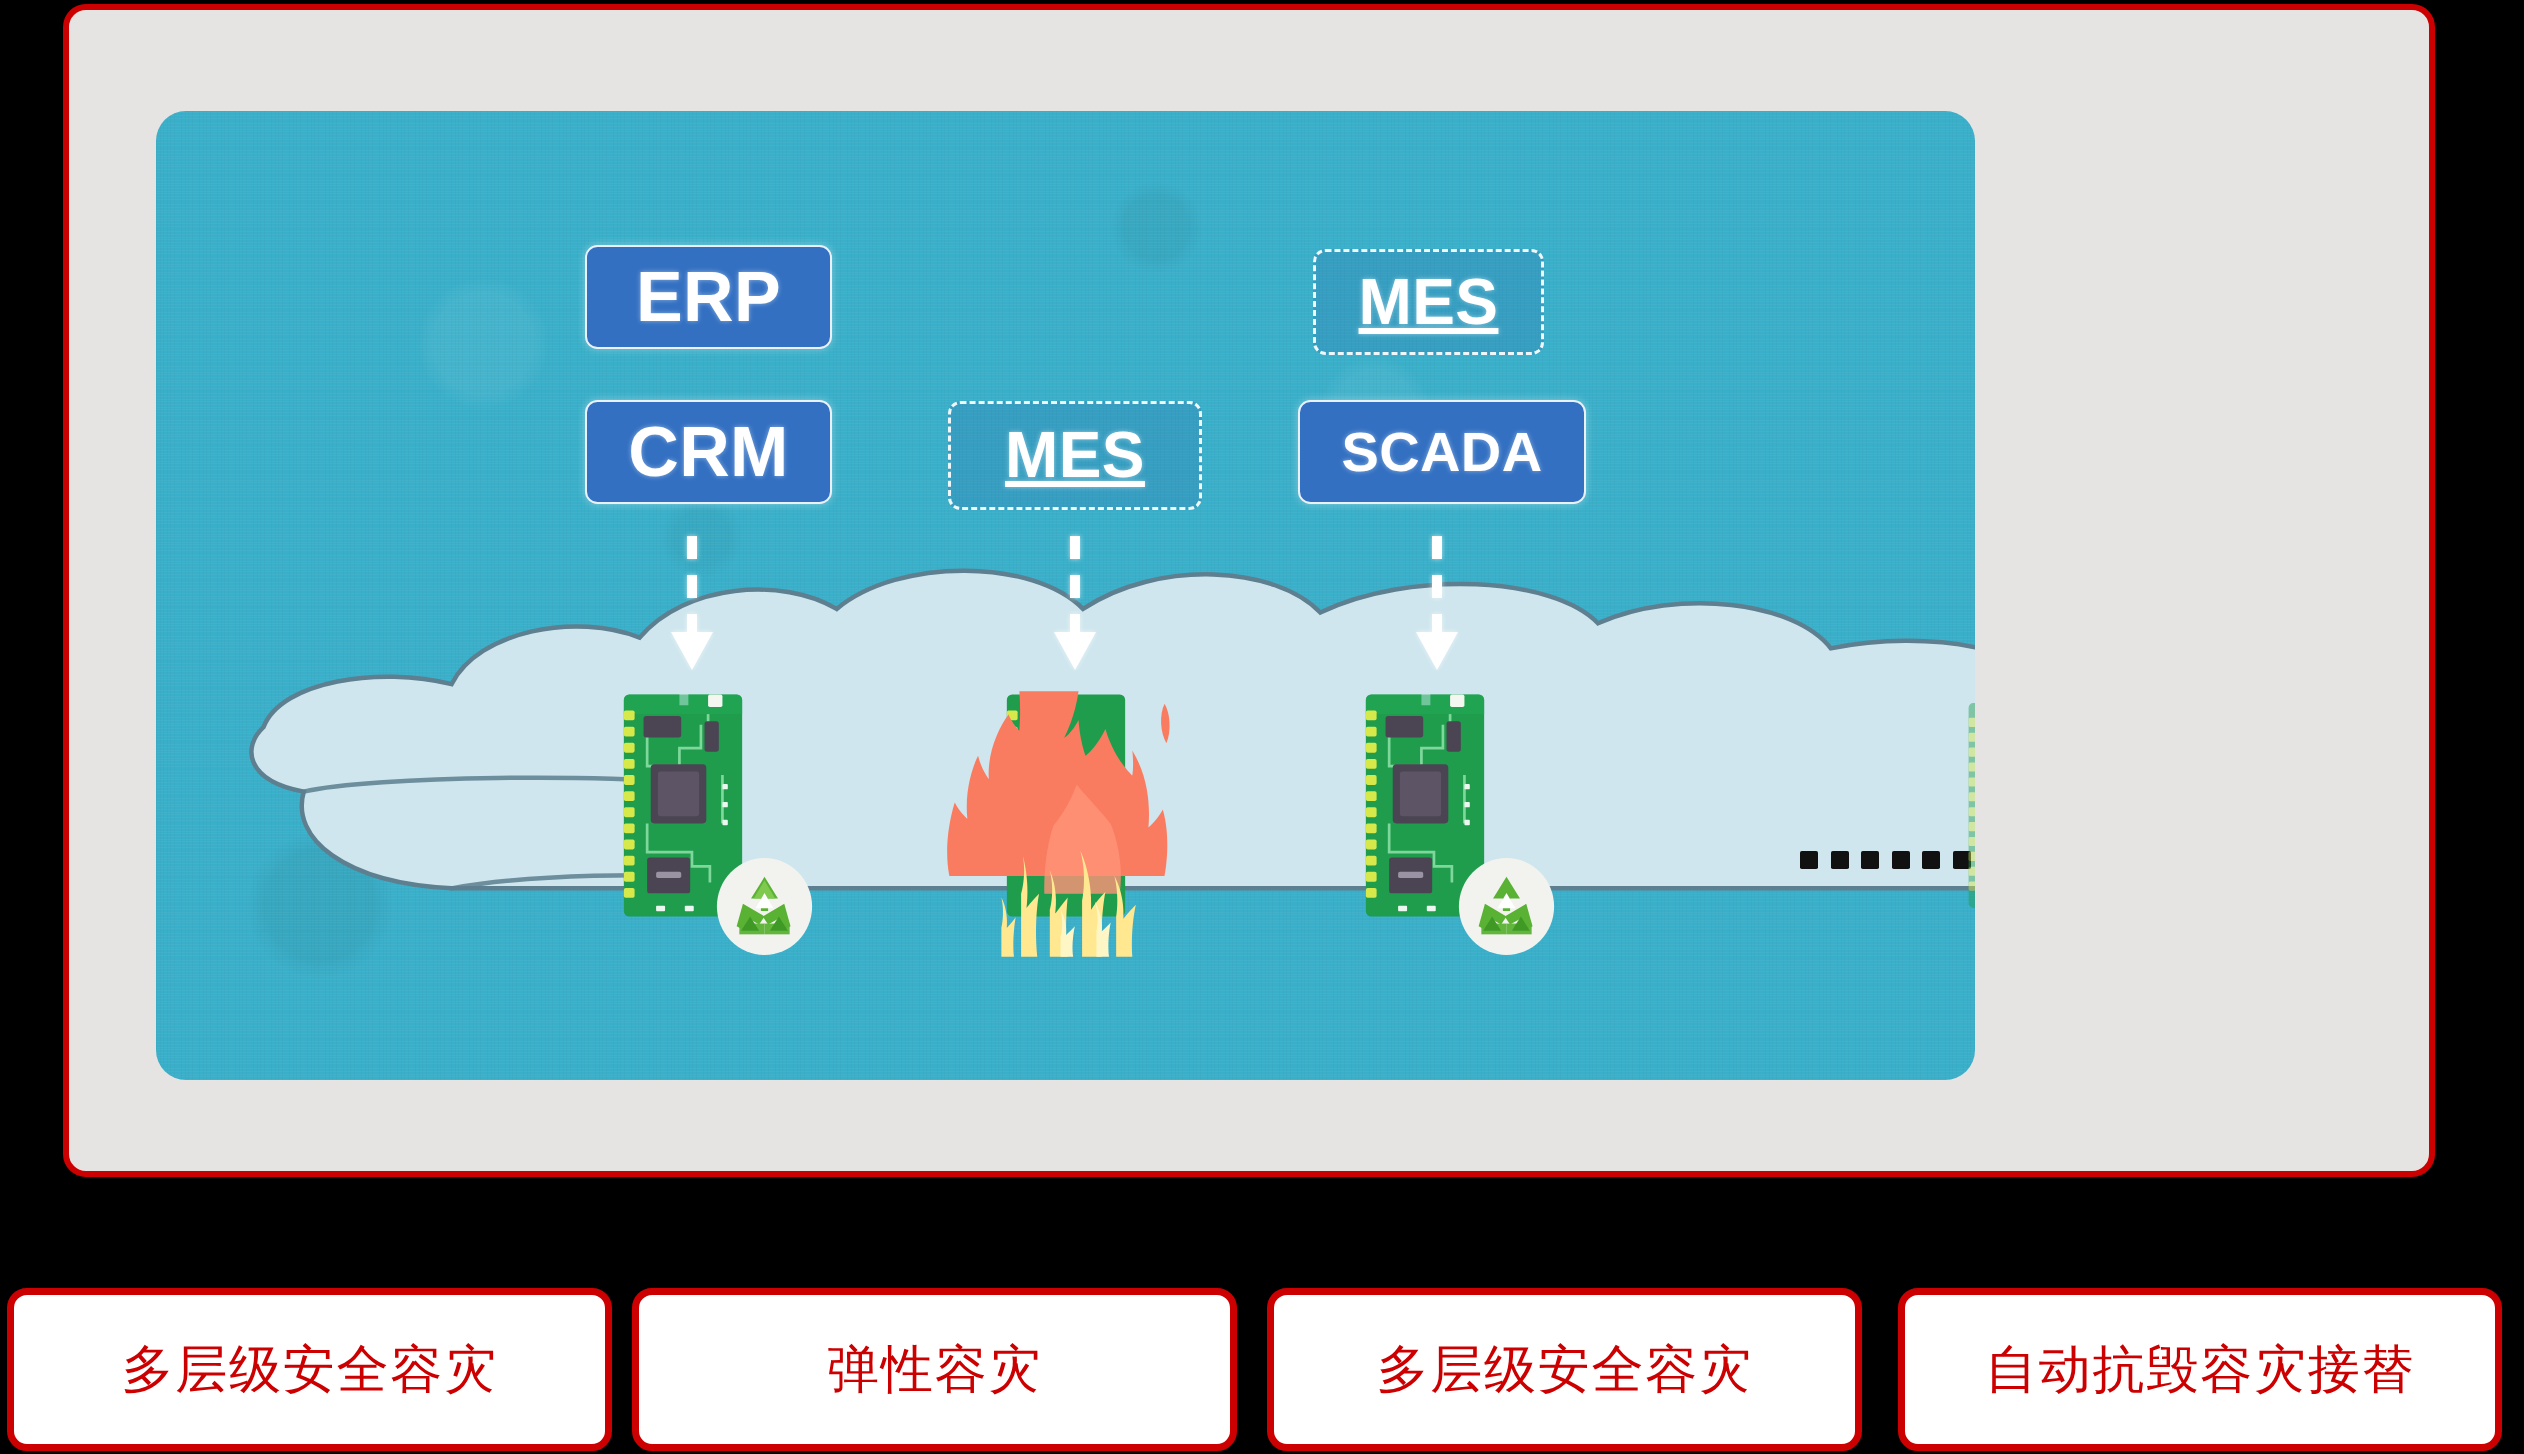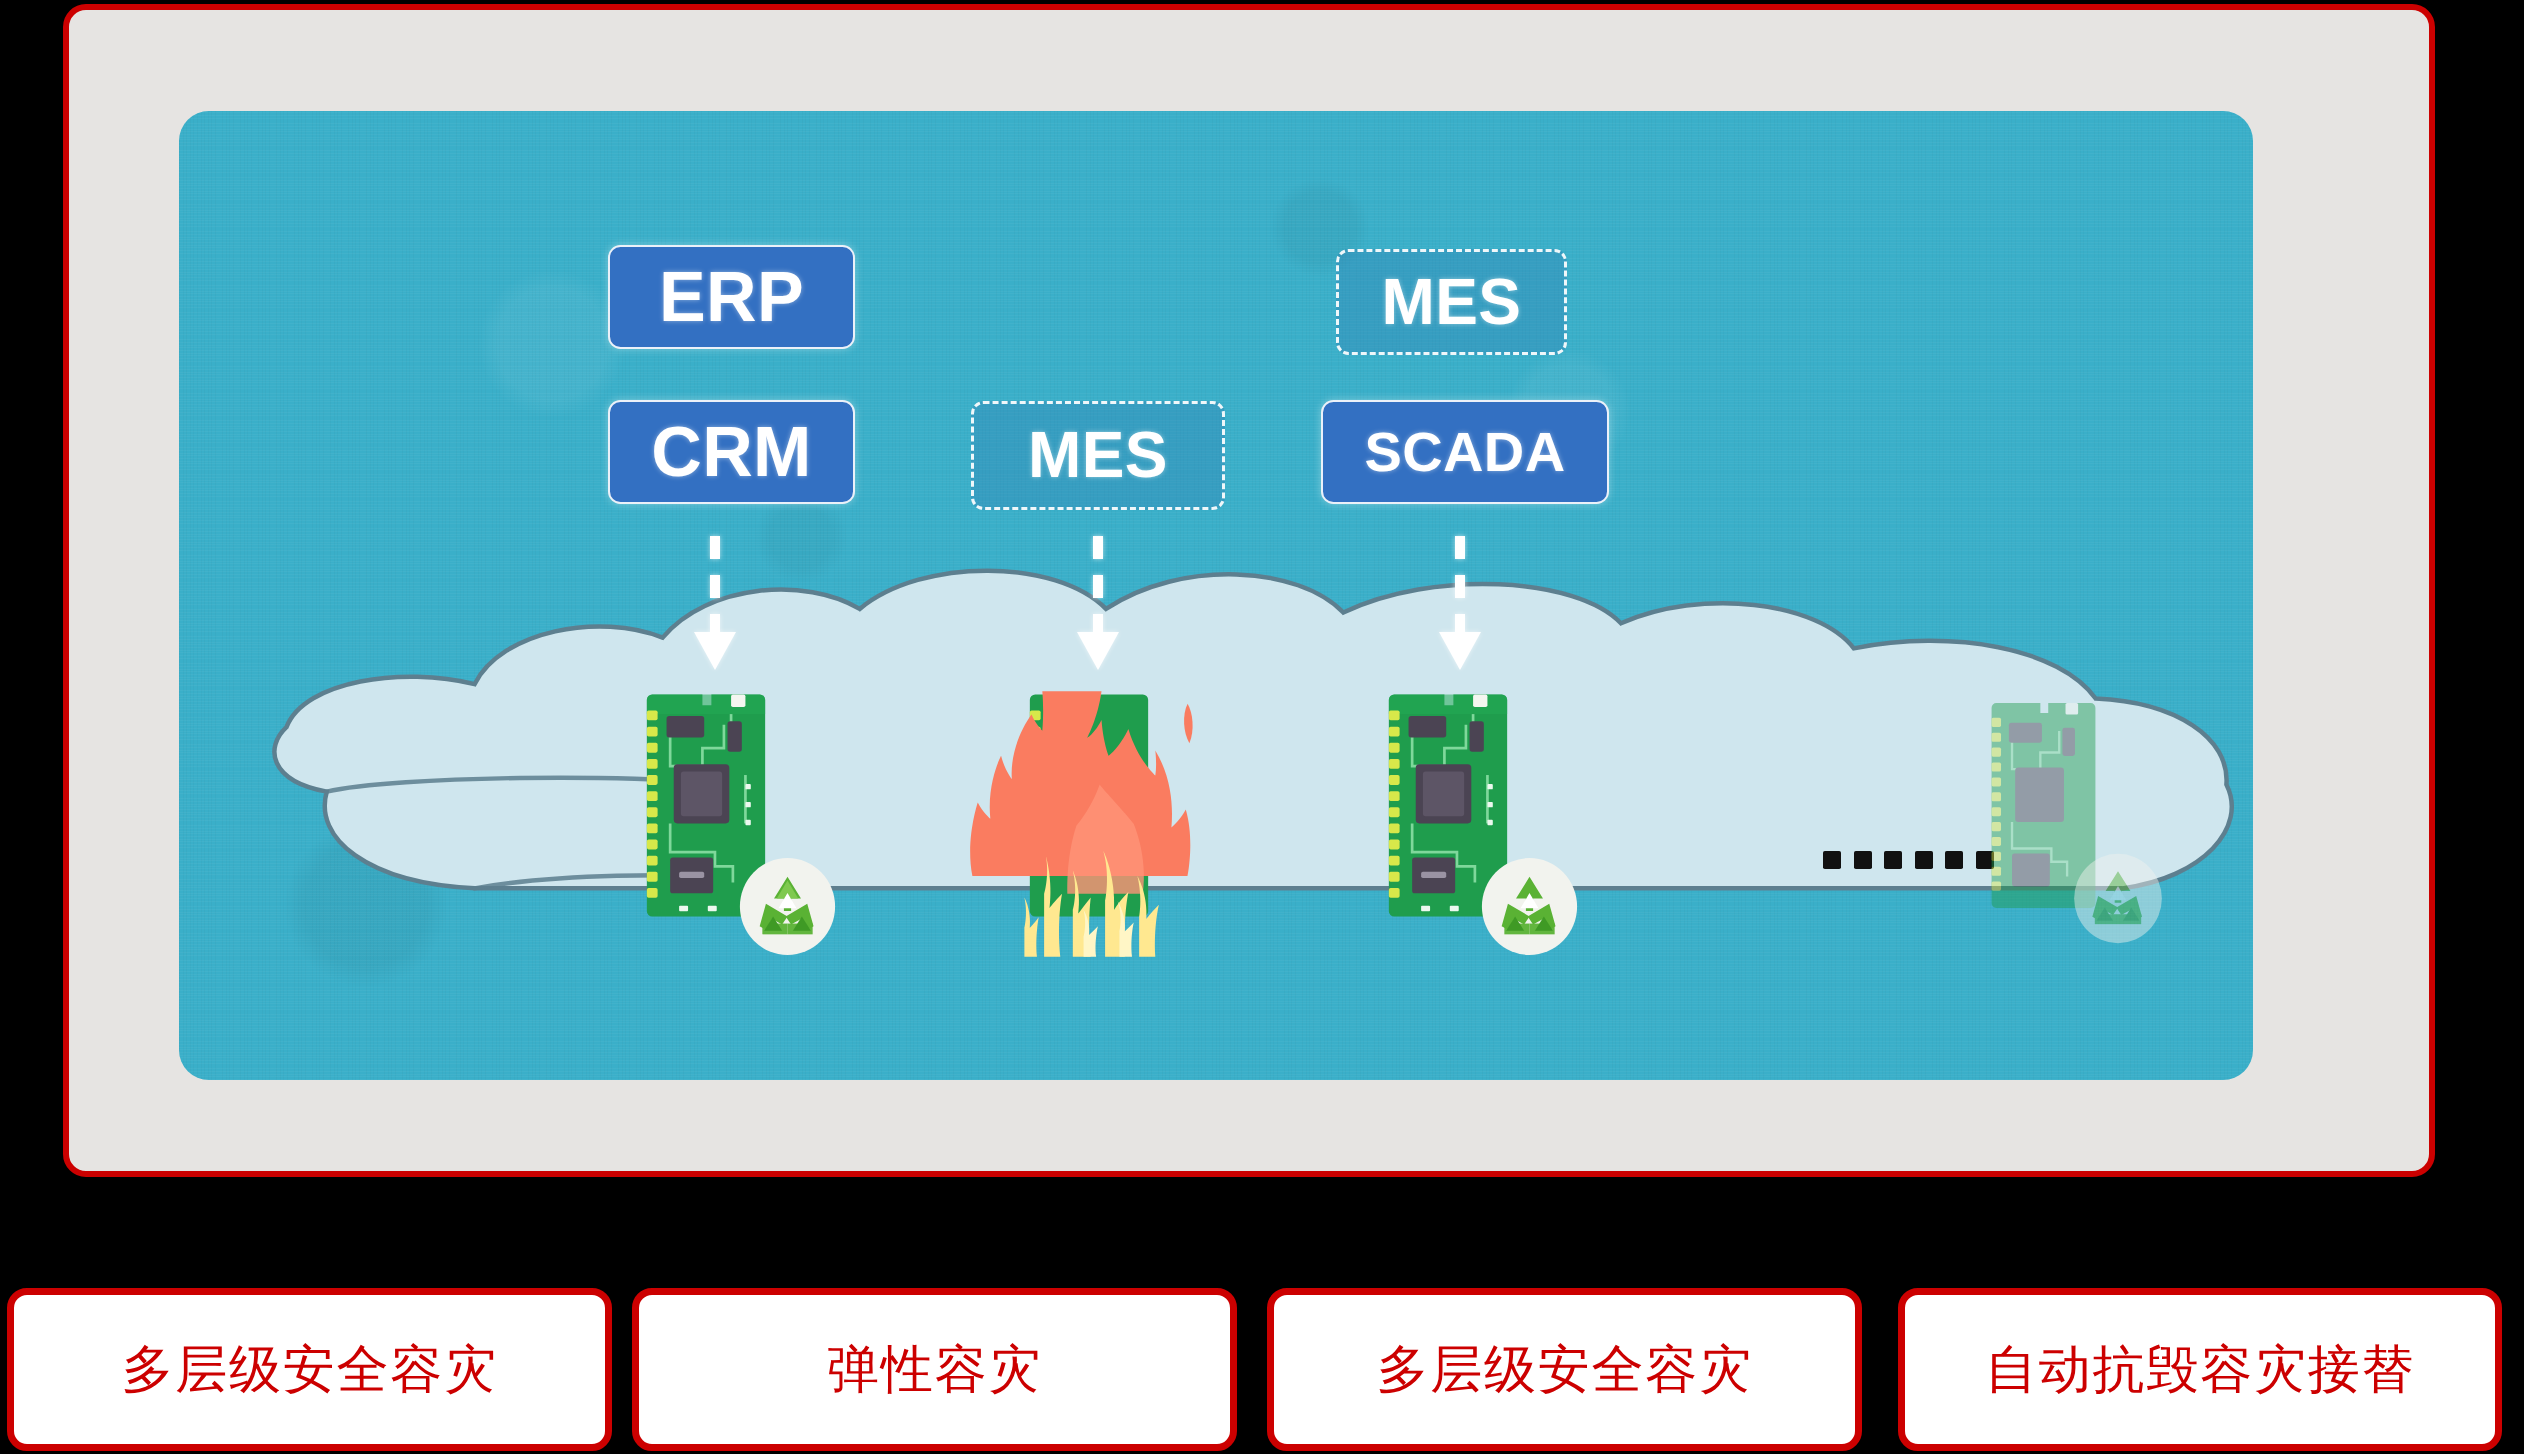--- a/index.html
+++ b/index.html
@@ -20,22 +20,22 @@
     left: 63px; top: 3.6px;
     width: 2372px; height: 1173px;
     background: #e6e4e2;
     border: 6.3px solid #cc0000;
     border-radius: 23px;
   }
 
   
   .illustration {
     position: absolute;
-    left: 110px; top: 101px;
-    width: 2074px; height: 969px;
+    left: 87px; top: 101px;
+    width: 1819px; height: 969px;
     background:
       radial-gradient(circle at 18% 24%, rgba(255,255,255,.055) 0 3%, transparent 4%),
       radial-gradient(circle at 41% 62%, rgba(255,255,255,.05) 0 2.5%, transparent 3.5%),
       radial-gradient(circle at 67% 31%, rgba(255,255,255,.05) 0 3%, transparent 4%),
       radial-gradient(circle at 82% 74%, rgba(255,255,255,.045) 0 2%, transparent 3%),
       radial-gradient(circle at 9% 82%, rgba(0,0,0,.045) 0 3%, transparent 4%),
       radial-gradient(circle at 55% 12%, rgba(0,0,0,.04) 0 2.5%, transparent 3.5%),
       radial-gradient(circle at 30% 44%, rgba(0,0,0,.035) 0 2%, transparent 3%),
       #3aafc9;
     border-radius: 30px;
@@ -64,20 +64,21 @@
     z-index: 6;
   }
   .chip.solid {
     background: #3370c2;
     border: 2.7px solid rgba(255,255,255,.9);
     box-shadow: 0 0 9px rgba(255,255,255,.35);
   }
   .chip.ghost {
     background: rgba(45,120,175,.30);
     border: 3.6px dashed rgba(255,255,255,.92);
+    text-decoration: underline;
   }
 
   
   .arrow { position: absolute; z-index: 5; }
   .arrow .stem {
     position: absolute; left: 50%; top: 0;
     transform: translateX(-50%);
     width: 10px; height: 100%;
     background-image: repeating-linear-gradient(
       to bottom, #ffffff 0 23px, rgba(255,255,255,0) 23px 39px);

